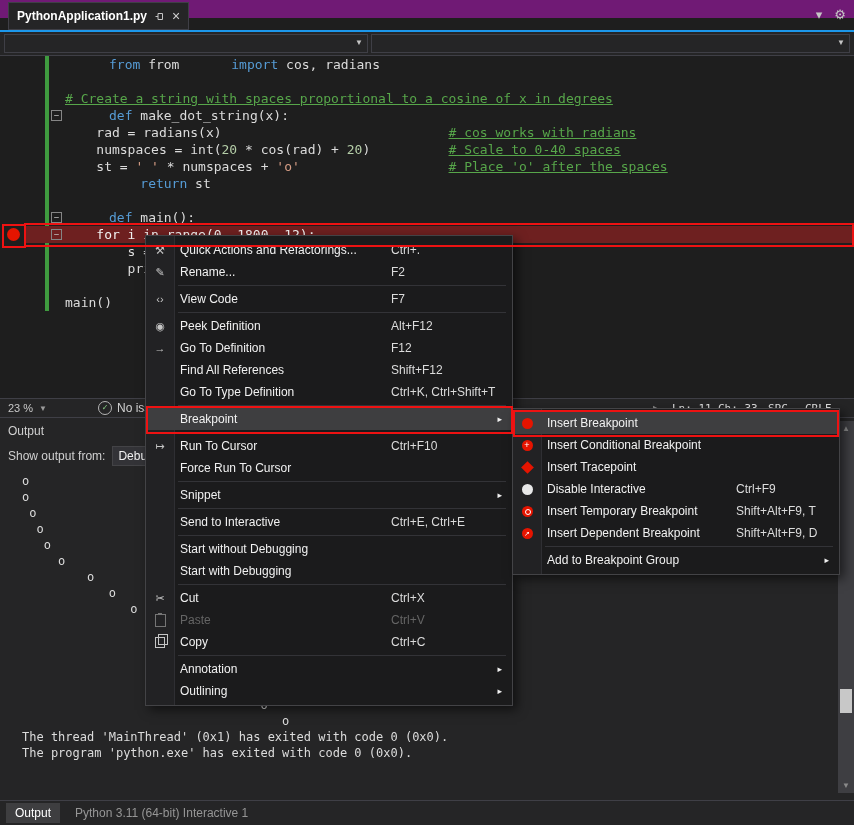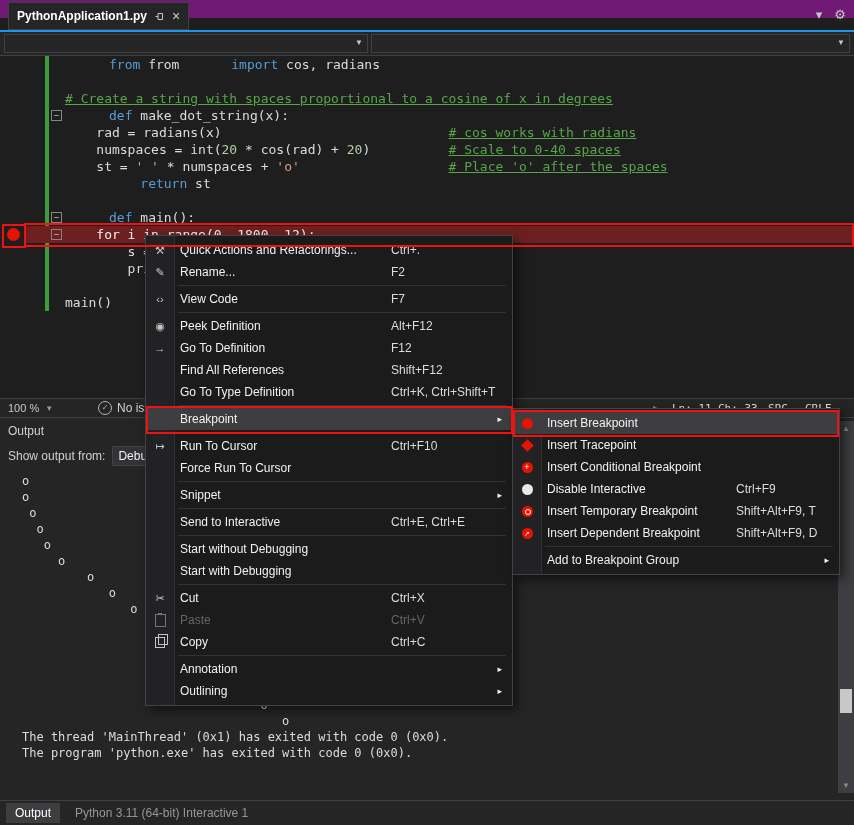--- a/index.html
+++ b/index.html
@@ -162,21 +162,21 @@
         <div class="code-line hl-row"><span class="fold-marker">−</span><span class="code-text"><span class="tok-hl">    for i in range(0, 1800, 12):</span></span></div>
         <div class="code-line"><span class="code-text"><span class="tok-pl">        s = make_dot_string(i)</span></span></div>
         <div class="code-line"><span class="code-text"><span class="tok-pl">        print(s)</span></span></div>
         <div class="code-line"><span class="code-text"></span></div>
         <div class="code-line"><span class="code-text"><span class="tok-pl">main()</span></span></div>
       </div>
   </div>
 
   <div class="editor-status">
     <div class="zoom-ctl">
-      <span>100 %</span>
+      <span>23 %</span>
       <span class="chev">▼</span>
     </div>
     <div class="health">
       <span class="check-circle">✓</span>
       <span>No issues found</span>
     </div>
     <span class="hsb-arrow">▶</span>
     <span class="stat" id="stat-ln">Ln: 11</span>
     <span class="stat" id="stat-ch">Ch: 33</span>
     <span class="stat" id="stat-spc">SPC</span>
@@ -237,25 +237,25 @@
         </span><span class="mi-label">Copy</span><span class="mi-shortcut">Ctrl+C</span></div>
       <div class="menu-sep"></div>
       <div class="menu-item"><span class="mi-icon"></span><span class="mi-label">Annotation</span><span class="mi-arrow">▸</span></div>
       <div class="menu-item"><span class="mi-icon"></span><span class="mi-label">Outlining</span><span class="mi-arrow">▸</span></div>
     </div>
   <div class="vs-menu sub-menu" id="sub-menu">
       <div class="menu-item highlighted"><span class="mi-icon">
           <span class="shape bp-dot"></span>
         </span><span class="mi-label">Insert Breakpoint</span></div>
       <div class="menu-item"><span class="mi-icon">
+          <span class="shape bp-cond"></span>
+        </span><span class="mi-label">Insert Conditional Breakpoint</span></div>
+      <div class="menu-item"><span class="mi-icon">
           <span class="shape bp-trace"></span>
         </span><span class="mi-label">Insert Tracepoint</span></div>
-      <div class="menu-item"><span class="mi-icon">
-          <span class="shape bp-cond"></span>
-        </span><span class="mi-label">Insert Conditional Breakpoint</span></div>
       <div class="menu-item"><span class="mi-icon">
           <span class="shape bp-disable"></span>
         </span><span class="mi-label">Disable Interactive</span><span class="mi-shortcut">Ctrl+F9</span></div>
       <div class="menu-item"><span class="mi-icon">
           <span class="shape bp-temp"></span>
         </span><span class="mi-label">Insert Temporary Breakpoint</span><span class="mi-shortcut">Shift+Alt+F9, T</span></div>
       <div class="menu-item"><span class="mi-icon">
           <span class="shape bp-dep"></span>
         </span><span class="mi-label">Insert Dependent Breakpoint</span><span class="mi-shortcut">Shift+Alt+F9, D</span></div>
       <div class="menu-sep"></div>

